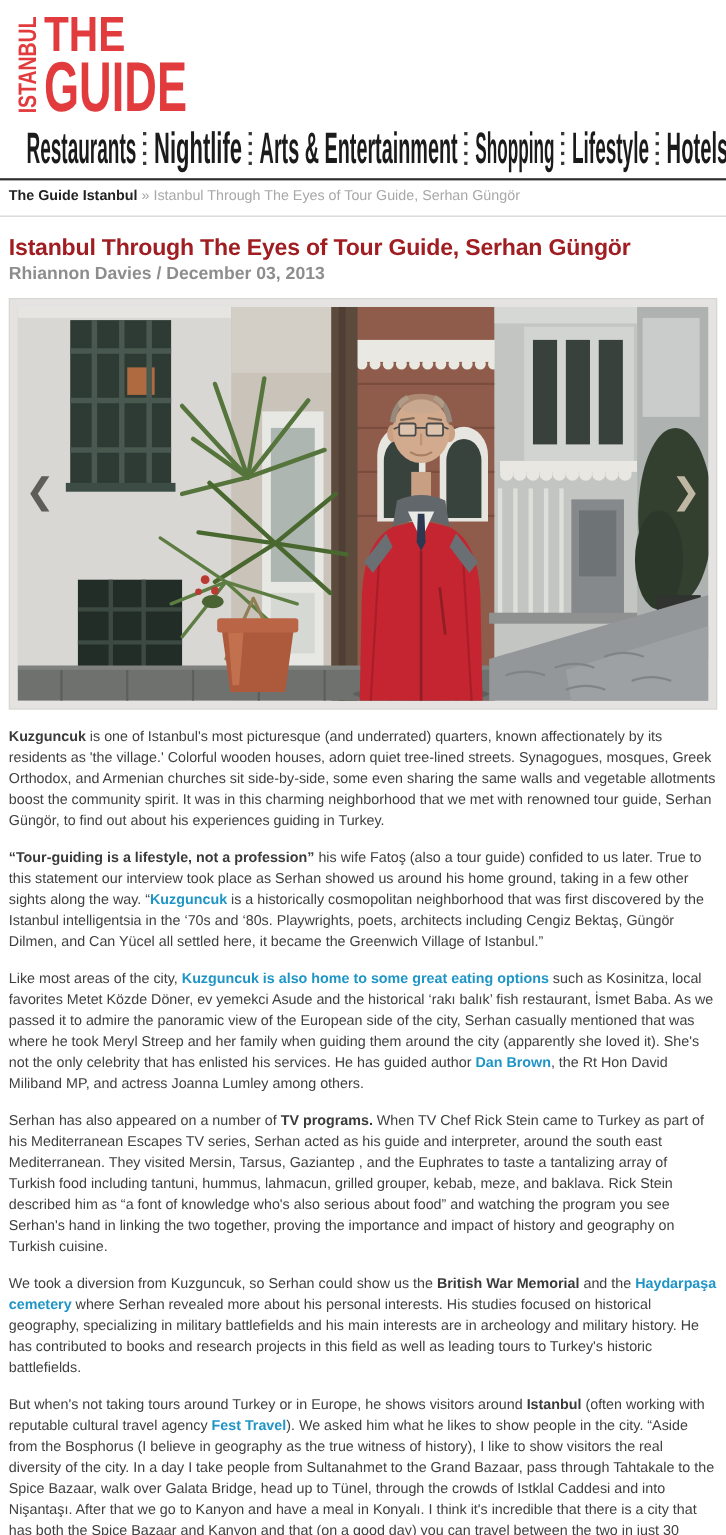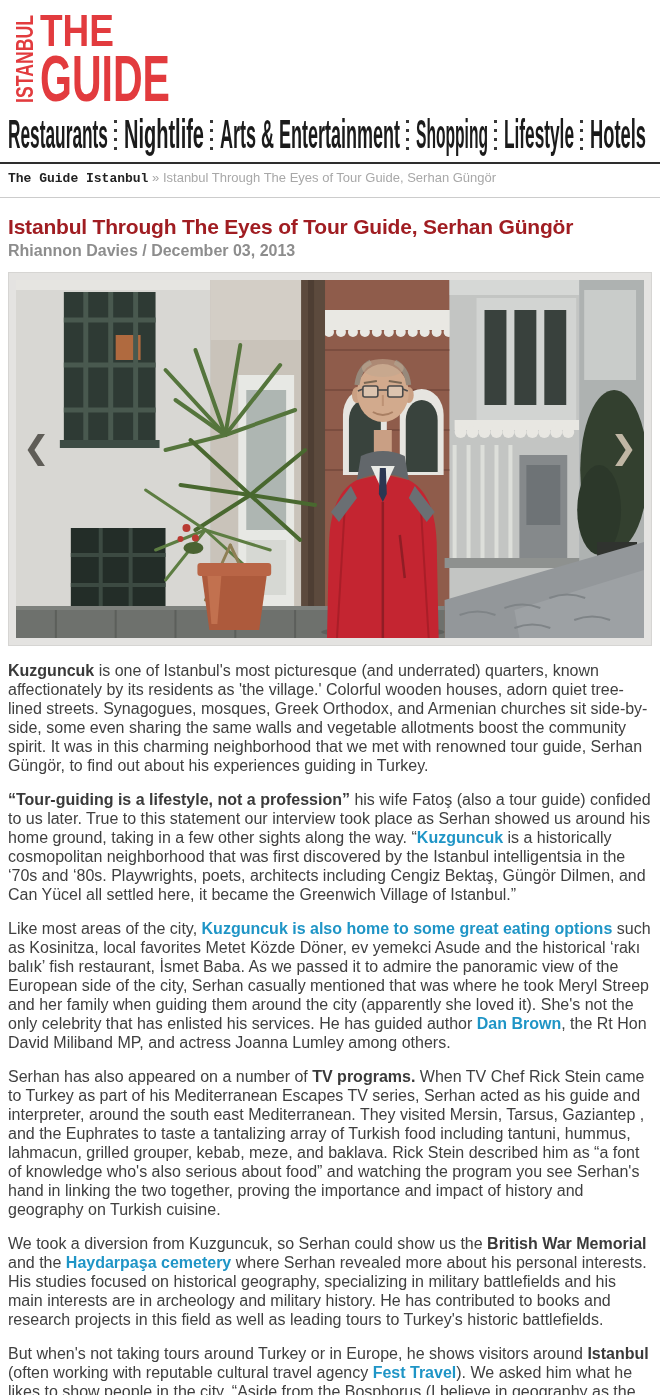--- a/index.html
+++ b/index.html
@@ -4,28 +4,28 @@
 <style>
   html,body { margin:0; padding:0; }
   body {
     width:660px; min-height:1395px; background:#ffffff;
     font-family:"Liberation Sans", sans-serif; color:#404040;
     overflow-x:hidden;
   }
   
   .masthead { padding:6px 8px 0; }
   .logo-svg { display:block; }
-  .nav-bar { padding:6px 8px 0;text-align:right; }
+  .nav-bar { padding:6px 24px 0;text-align:right; }
   .nav-svg { display:block; }
   .nav-svg text { font-family:"Liberation Sans", sans-serif; font-weight:bold; fill:#1b1b1b; cursor:pointer; }
   .breadcrumb {
     border-top:2px solid #2e2e2e; margin-top:4px;
     padding:6px 8px 5px; font-size:13px; color:#a8a8a8;
   }
-  .breadcrumb .root { color:#222222; font-weight:bold; cursor:pointer;font-family:Liberation Mono, monospace; }
+  .breadcrumb .root { color:#222222; font-weight:bold; cursor:pointer; }
   .sub-divider { border-top:1px solid #cccccc; margin-top:6px; }
   
   .article-title {
     margin:17px 8px 3px; font-size:21px; font-weight:bold;
     color:#a01d22; letter-spacing:-0.2px;
   }
   .byline { margin:0 8px; font-size:16px; font-weight:bold; color:#8d8d8d; }
   
   .photo-frame {
     position:relative; margin:12px 8px 0; background:#e4e3e1;
@@ -34,21 +34,21 @@
   .photo-scene { display:block; width:100%; height:358px; }
   .carousel-arrow {
     position:absolute; top:158px; font-size:32px; font-weight:bold;
     line-height:32px; background:none; border:none; padding:0; cursor:pointer;
     font-family:"DejaVu Sans", sans-serif;
   }
   .arrow-prev { left:14px; color:#5f5d57; }
   .arrow-next { right:14px; color:#c0b6a4; }
   
   .article-body { margin:15px 8px 0; }
-  .para { margin:0 0 15px; font-size:16px; line-height:19px; color:#404040; }
+  .para { margin:0 0 15px; font-size:13px; line-height:19px; color:#404040; }
   .para .plain { color:#404040; }
   .para .bold { color:#3a3a3a; font-weight:bold; }
   .para .link { color:#1f95c6; font-weight:bold; cursor:pointer; }
 </style>
 </head>
 <body>
 
 <div class="masthead">
   <svg class="logo-svg" width="220" height="100" viewBox="0 0 220 100">
     <g fill="#e23b3e" font-family="Liberation Sans, sans-serif" font-weight="bold">

